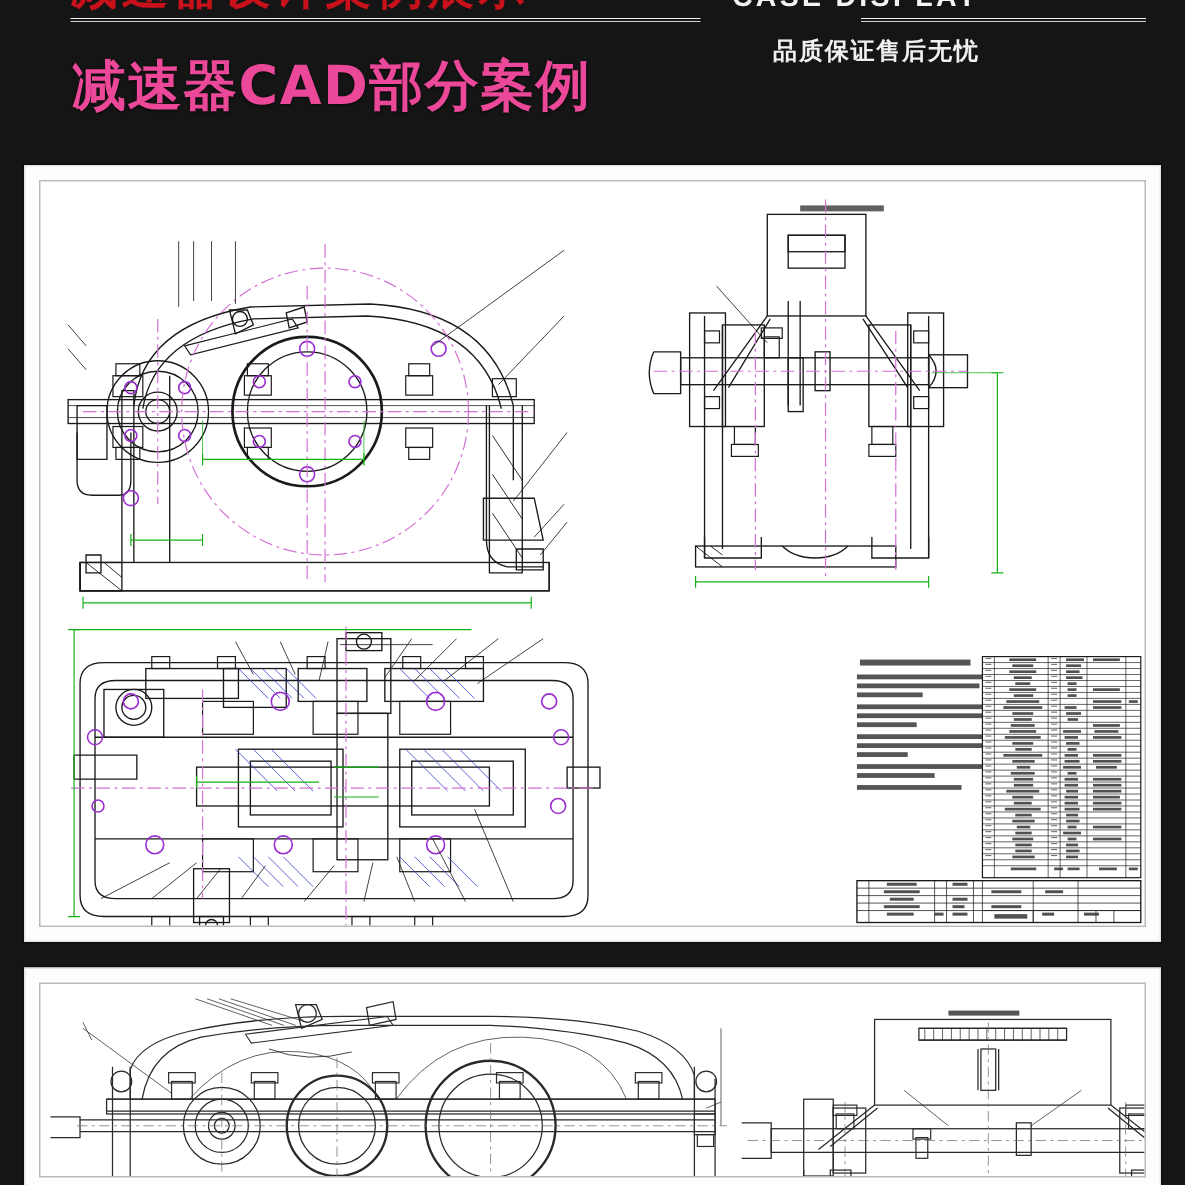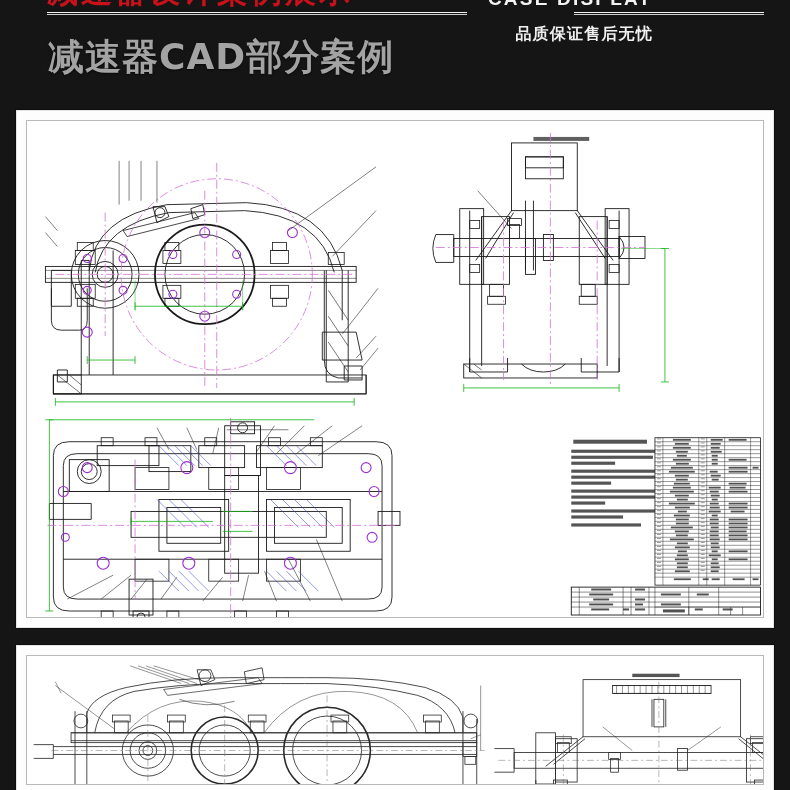--- a/index.html
+++ b/index.html
@@ -31,21 +31,21 @@
     color: #f3f3f3; font-size: 19px; font-weight: 700; letter-spacing: 2.2px;
     white-space: nowrap; font-family: "Liberation Sans", sans-serif;
   }
   .hdr-sub {
     position: absolute; right: 27px; top: 24px;
     color: #f0f0f0; font-size: 16px; font-weight: 700; letter-spacing: 1.2px;
     white-space: nowrap; font-family: "DejaVu Sans", sans-serif;
   }
   .hdr-title {
     position: absolute; left: 48px; top: 33px;
-    color: #a3a3a3; font-size: 36px; font-weight: 700; letter-spacing: 1px;
+    color: #ec4899; font-size: 36px; font-weight: 700; letter-spacing: 1px;
     white-space: nowrap; font-family: "DejaVu Sans", sans-serif;
     text-shadow: 0 1px 2px rgba(0,0,0,.6);
   }
 
   
   .panel {
     position: absolute; background: #fdfdfd;
     border: 1px solid #e4e4e4;
     box-shadow: 0 0 0 1px #0d0d0d;
   }

